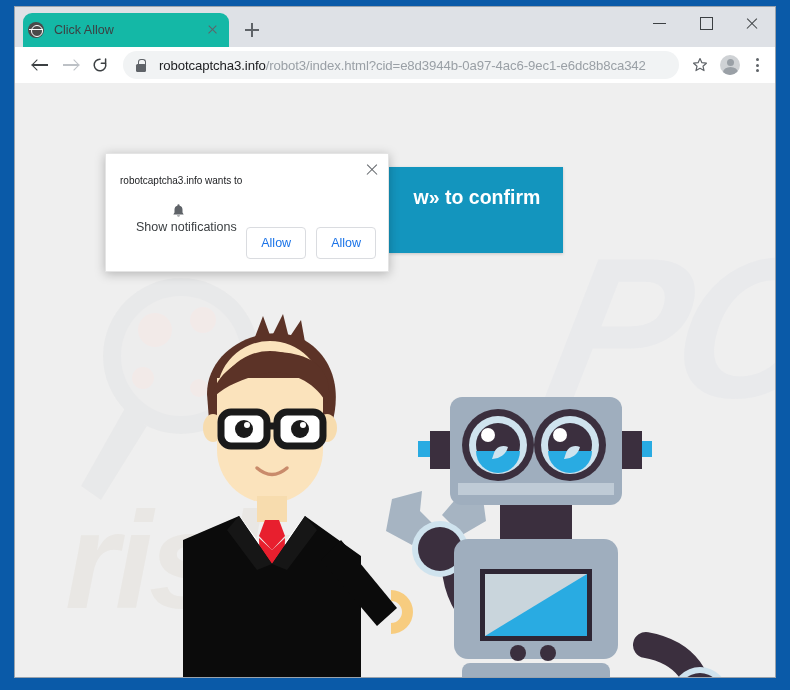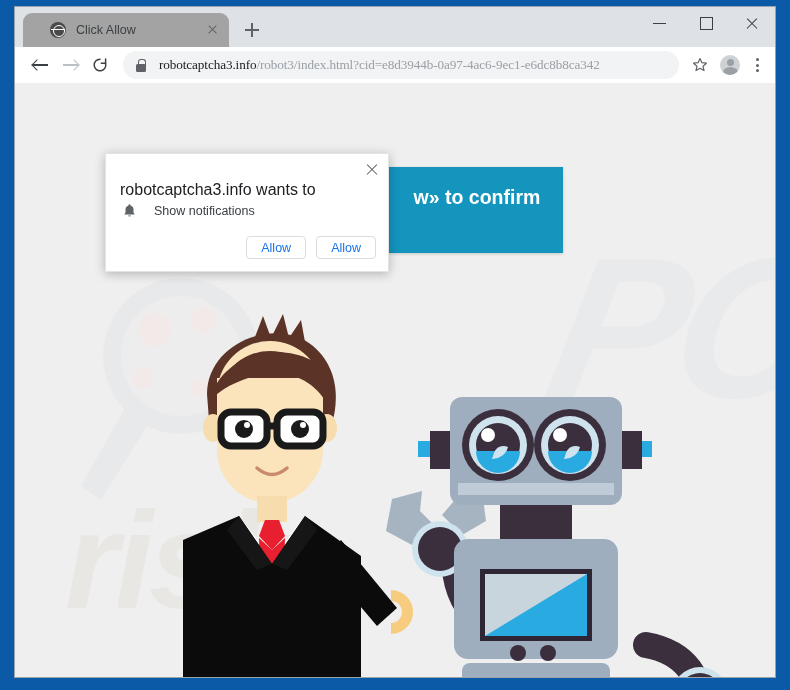--- a/index.html
+++ b/index.html
@@ -32,24 +32,24 @@
     height: 40px;
     background: #DEE1E6;
     display: flex;
     align-items: flex-end;
     position: relative;
     flex: 0 0 auto;
   }
   .tab {
     margin-left: 8px;
     width: 206px; height: 34px;
-    background: #a3a3a3;
+    background: #14b8a6;
     border-radius: 9px 9px 0 0;
     display: flex; align-items: center;
-    padding: 0 8px 0 27px;
+    padding: 0 8px 0 5px;
     position: relative;
   }
   .favicon {
     width: 16px; height: 16px; flex: 0 0 16px;
     border-radius: 50%;
     background: #4a4a4a;
     position: relative;
     overflow: hidden;
   }
   .favicon::before {
@@ -116,21 +116,20 @@
 
   
   .toolbar {
     height: 36px;
     background: #ffffff;
     display: flex; align-items: center;
     padding: 0 6px 0 10px;
     flex: 0 0 auto;
     position: relative;
     z-index: 5;
-    font-family: Liberation Serif, serif;
   }
   .navbtn { width: 30px; height: 30px; position: relative; flex: 0 0 30px; }
 
   .ic-back::before, .ic-fwd::before {
     content: ""; position: absolute; left: 8px; top: 14.3px;
     width: 15px; height: 1.5px; background: #3c4043;
   }
   .ic-back::after {
     content: ""; position: absolute; left: 8px; top: 11px;
     width: 7px; height: 7px;
@@ -270,37 +269,37 @@
     width: 20px; height: 20px;
   }
   .dlg-close::before, .dlg-close::after {
     content: ""; position: absolute; left: 3px; top: 9.3px;
     width: 14px; height: 1.3px; background: #5f6368;
   }
   .dlg-close::before { transform: rotate(45deg); }
   .dlg-close::after  { transform: rotate(-45deg); }
   .dlg-title {
     position: absolute; left: 14px; top: 21px;
-    font-size: 16px; color: #202124; margin-top: 6px;
+    font-size: 10px; color: #202124;
   }
   .dlg-row {
     position: absolute; left: 14px; top: 48px;
-    display: flex; align-items: center;
+    display: flex; align-items: center; flex-direction: column;
   }
   .bell { width: 18px; height: 18px; position: relative; flex: 0 0 18px; }
   .bell svg { position: absolute; left: 2px; top: 1px; }
   .dlg-perm {
     margin-left: 16px; font-size: 12.5px; color: #3c4043;
   }
   .dlg-buttons {
     position: absolute; right: 12px; bottom: 12px;
     display: flex; gap: 10px;
   }
   .dlg-btn {
-    min-width: 56px; height: 23px;
+    min-width: 56px; height: 32px;
     border: 1px solid #dadce0; border-radius: 4px;
     background: #ffffff;
     color: #1a73e8; font-size: 12.5px;
     font-family: "Liberation Sans", sans-serif;
     display: flex; align-items: center; justify-content: center;
     padding: 0 14px;
     cursor: pointer;
   }
 </style>
 </head>

